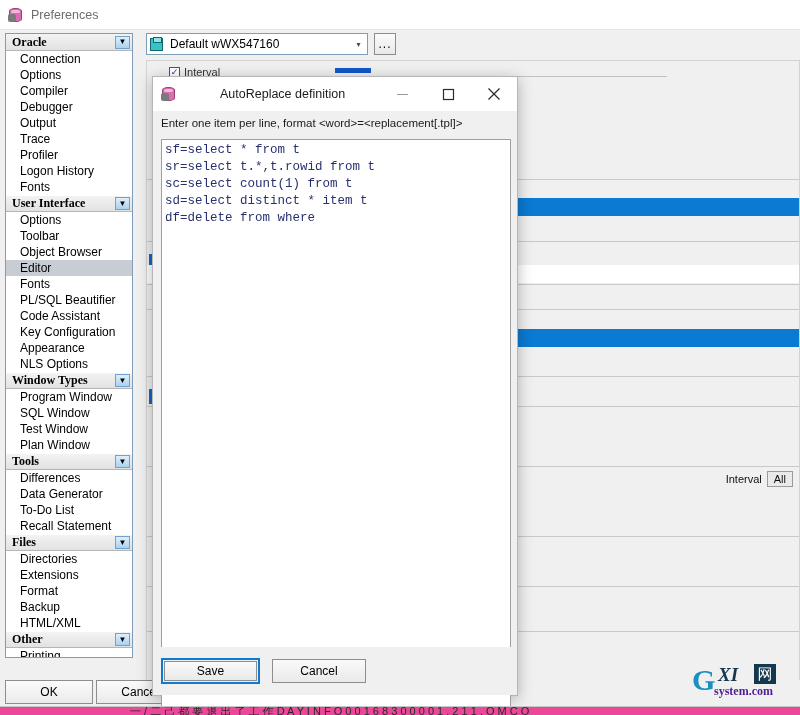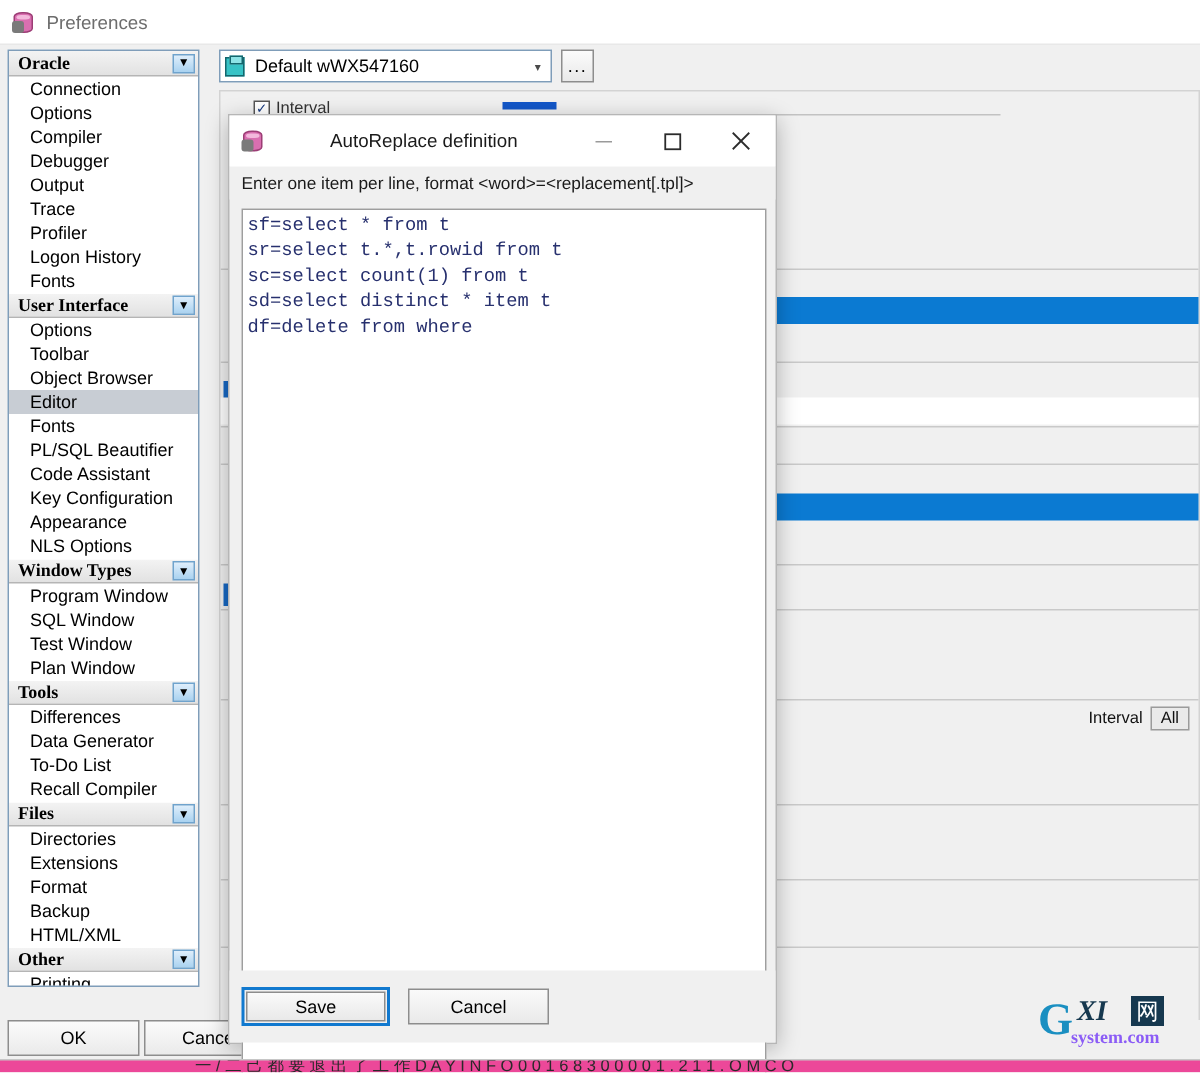--- a/index.html
+++ b/index.html
@@ -216,21 +216,21 @@
     pointer-events:none;
   }
   .wm-g { position:absolute; left:0; top:2px; font-family:"Liberation Serif",serif; font-weight:bold;
           font-size:30px; color:#1a8fc1; line-height:30px;}
   .wm-xi { position:absolute; left:26px; top:2px; font-family:"Liberation Serif",serif; font-weight:bold;
            font-style:italic; font-size:19px; color:#16384f; line-height:19px;}
   .wm-cn { position:absolute; left:62px; top:1px; width:22px;height:20px; background:#16384f;
            color:#fff; font-size:15px; text-align:center; line-height:20px;
            font-family:"DejaVu Sans",sans-serif;}
   .wm-sys{ position:absolute; left:22px; top:22px; font-family:"Liberation Serif",serif; font-weight:bold;
-           font-size:12px; color:#8b5cf6; line-height:12px;}
+           font-size:12px; color:#4c1d95; line-height:12px;}
 </style>
 </head>
 <body>
 
 <div id="root">
 
   <div class="prefs-window">
 
     <div class="prefs-titlebar">
       <span class="prefs-title-icon">
@@ -329,21 +329,21 @@
           <div class="tree-item">SQL Window</div>
           <div class="tree-item">Test Window</div>
           <div class="tree-item">Plan Window</div>
           <div class="grp-header">
             <span>Tools</span>
             <span class="grp-arrow">▼</span>
           </div>
           <div class="tree-item">Differences</div>
           <div class="tree-item">Data Generator</div>
           <div class="tree-item">To-Do List</div>
-          <div class="tree-item">Recall Compiler</div>
+          <div class="tree-item">Recall Statement</div>
           <div class="grp-header">
             <span>Files</span>
             <span class="grp-arrow">▼</span>
           </div>
           <div class="tree-item">Directories</div>
           <div class="tree-item">Extensions</div>
           <div class="tree-item">Format</div>
           <div class="tree-item">Backup</div>
           <div class="tree-item">HTML/XML</div>
           <div class="grp-header">

